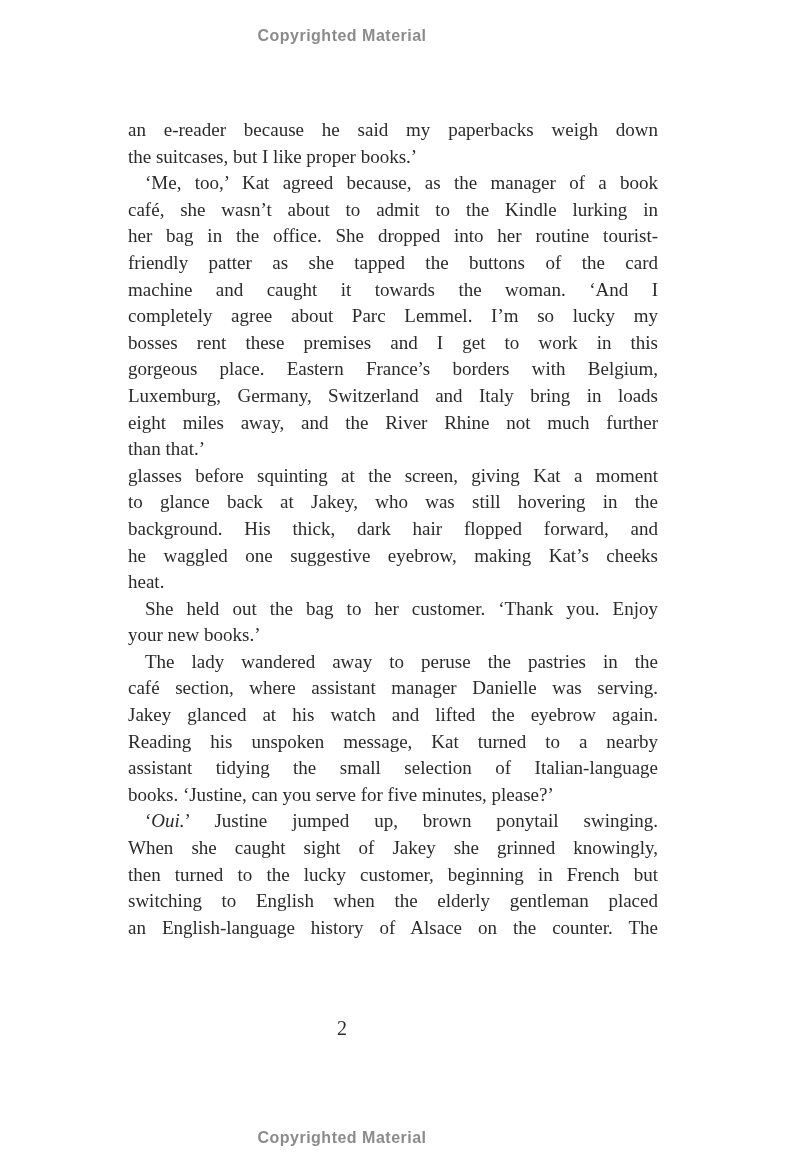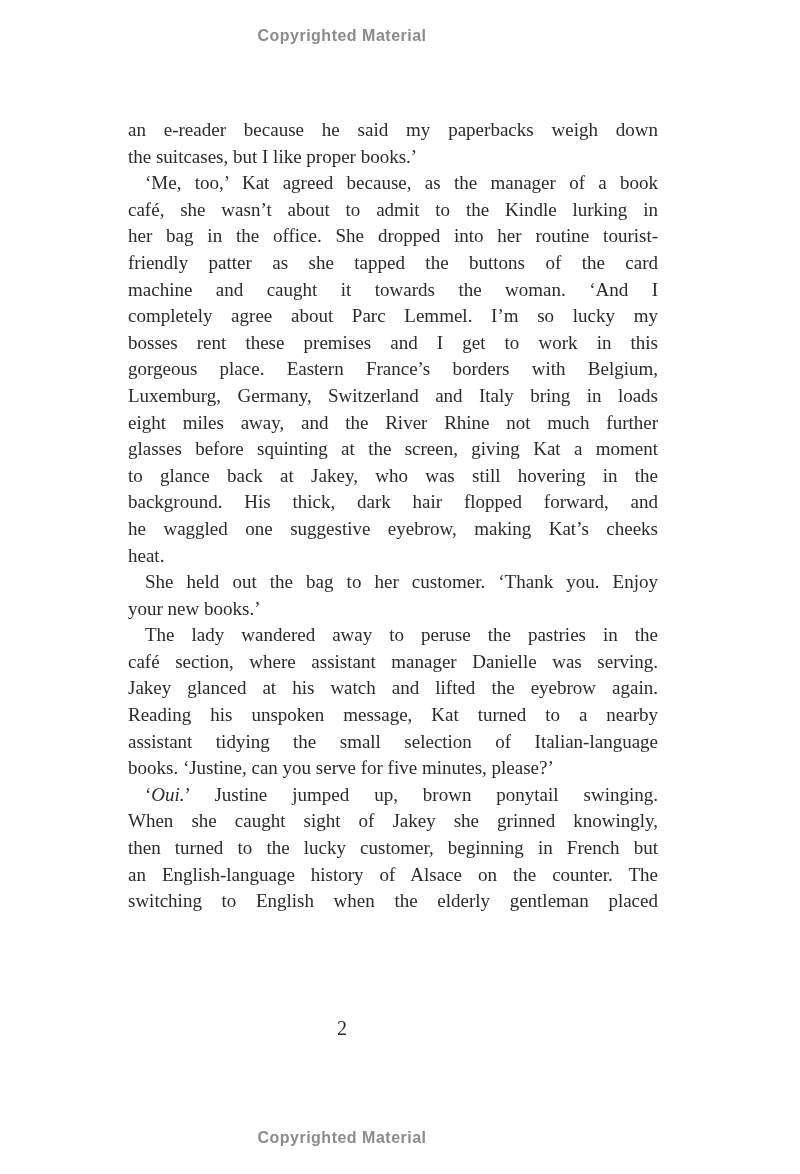--- a/index.html
+++ b/index.html
@@ -73,36 +73,37 @@
       <div class="line indent"><span>‘Me, too,’ Kat agreed because, as the manager of a book</span></div>
       <div class="line"><span>café, she wasn’t about to admit to the Kindle lurking in</span></div>
       <div class="line"><span>her bag in the office. She dropped into her routine tourist-</span></div>
       <div class="line"><span>friendly patter as she tapped the buttons of the card</span></div>
       <div class="line"><span>machine and caught it towards the woman. ‘And I</span></div>
       <div class="line"><span>completely agree about Parc Lemmel. I’m so lucky my</span></div>
       <div class="line"><span>bosses rent these premises and I get to work in this</span></div>
       <div class="line"><span>gorgeous place. Eastern France’s borders with Belgium,</span></div>
       <div class="line"><span>Luxemburg, Germany, Switzerland and Italy bring in loads</span></div>
       <div class="line"><span>eight miles away, and the River Rhine not much further</span></div>
+      <div class="line end"><span>than that.’</span></div>
       <div class="line"><span>glasses before squinting at the screen, giving Kat a moment</span></div>
       <div class="line"><span>to glance back at Jakey, who was still hovering in the</span></div>
       <div class="line"><span>background. His thick, dark hair flopped forward, and</span></div>
       <div class="line"><span>he waggled one suggestive eyebrow, making Kat’s cheeks</span></div>
       <div class="line end"><span>heat.</span></div>
       <div class="line indent"><span>She held out the bag to her customer. ‘Thank you. Enjoy</span></div>
       <div class="line end"><span>your new books.’</span></div>
       <div class="line indent"><span>The lady wandered away to peruse the pastries in the</span></div>
       <div class="line"><span>café section, where assistant manager Danielle was serving.</span></div>
       <div class="line"><span>Jakey glanced at his watch and lifted the eyebrow again.</span></div>
       <div class="line"><span>Reading his unspoken message, Kat turned to a nearby</span></div>
       <div class="line"><span>assistant tidying the small selection of Italian-language</span></div>
       <div class="line end"><span>books. ‘Justine, can you serve for five minutes, please?’</span></div>
       <div class="line indent"><span>‘</span><span class="it">Oui.</span><span>’ Justine jumped up, brown ponytail swinging.</span></div>
       <div class="line"><span>When she caught sight of Jakey she grinned knowingly,</span></div>
       <div class="line"><span>then turned to the lucky customer, beginning in French but</span></div>
+      <div class="line"><span>switching to English when the elderly gentleman placed</span></div>
       <div class="line"><span>an English-language history of Alsace on the counter. The</span></div>
-      <div class="line"><span>switching to English when the elderly gentleman placed</span></div>
     </div>
 
   <div class="page-number">2</div>
 
   <div class="notice bottom">Copyrighted Material</div>
 </div>
 
 </body></html>

